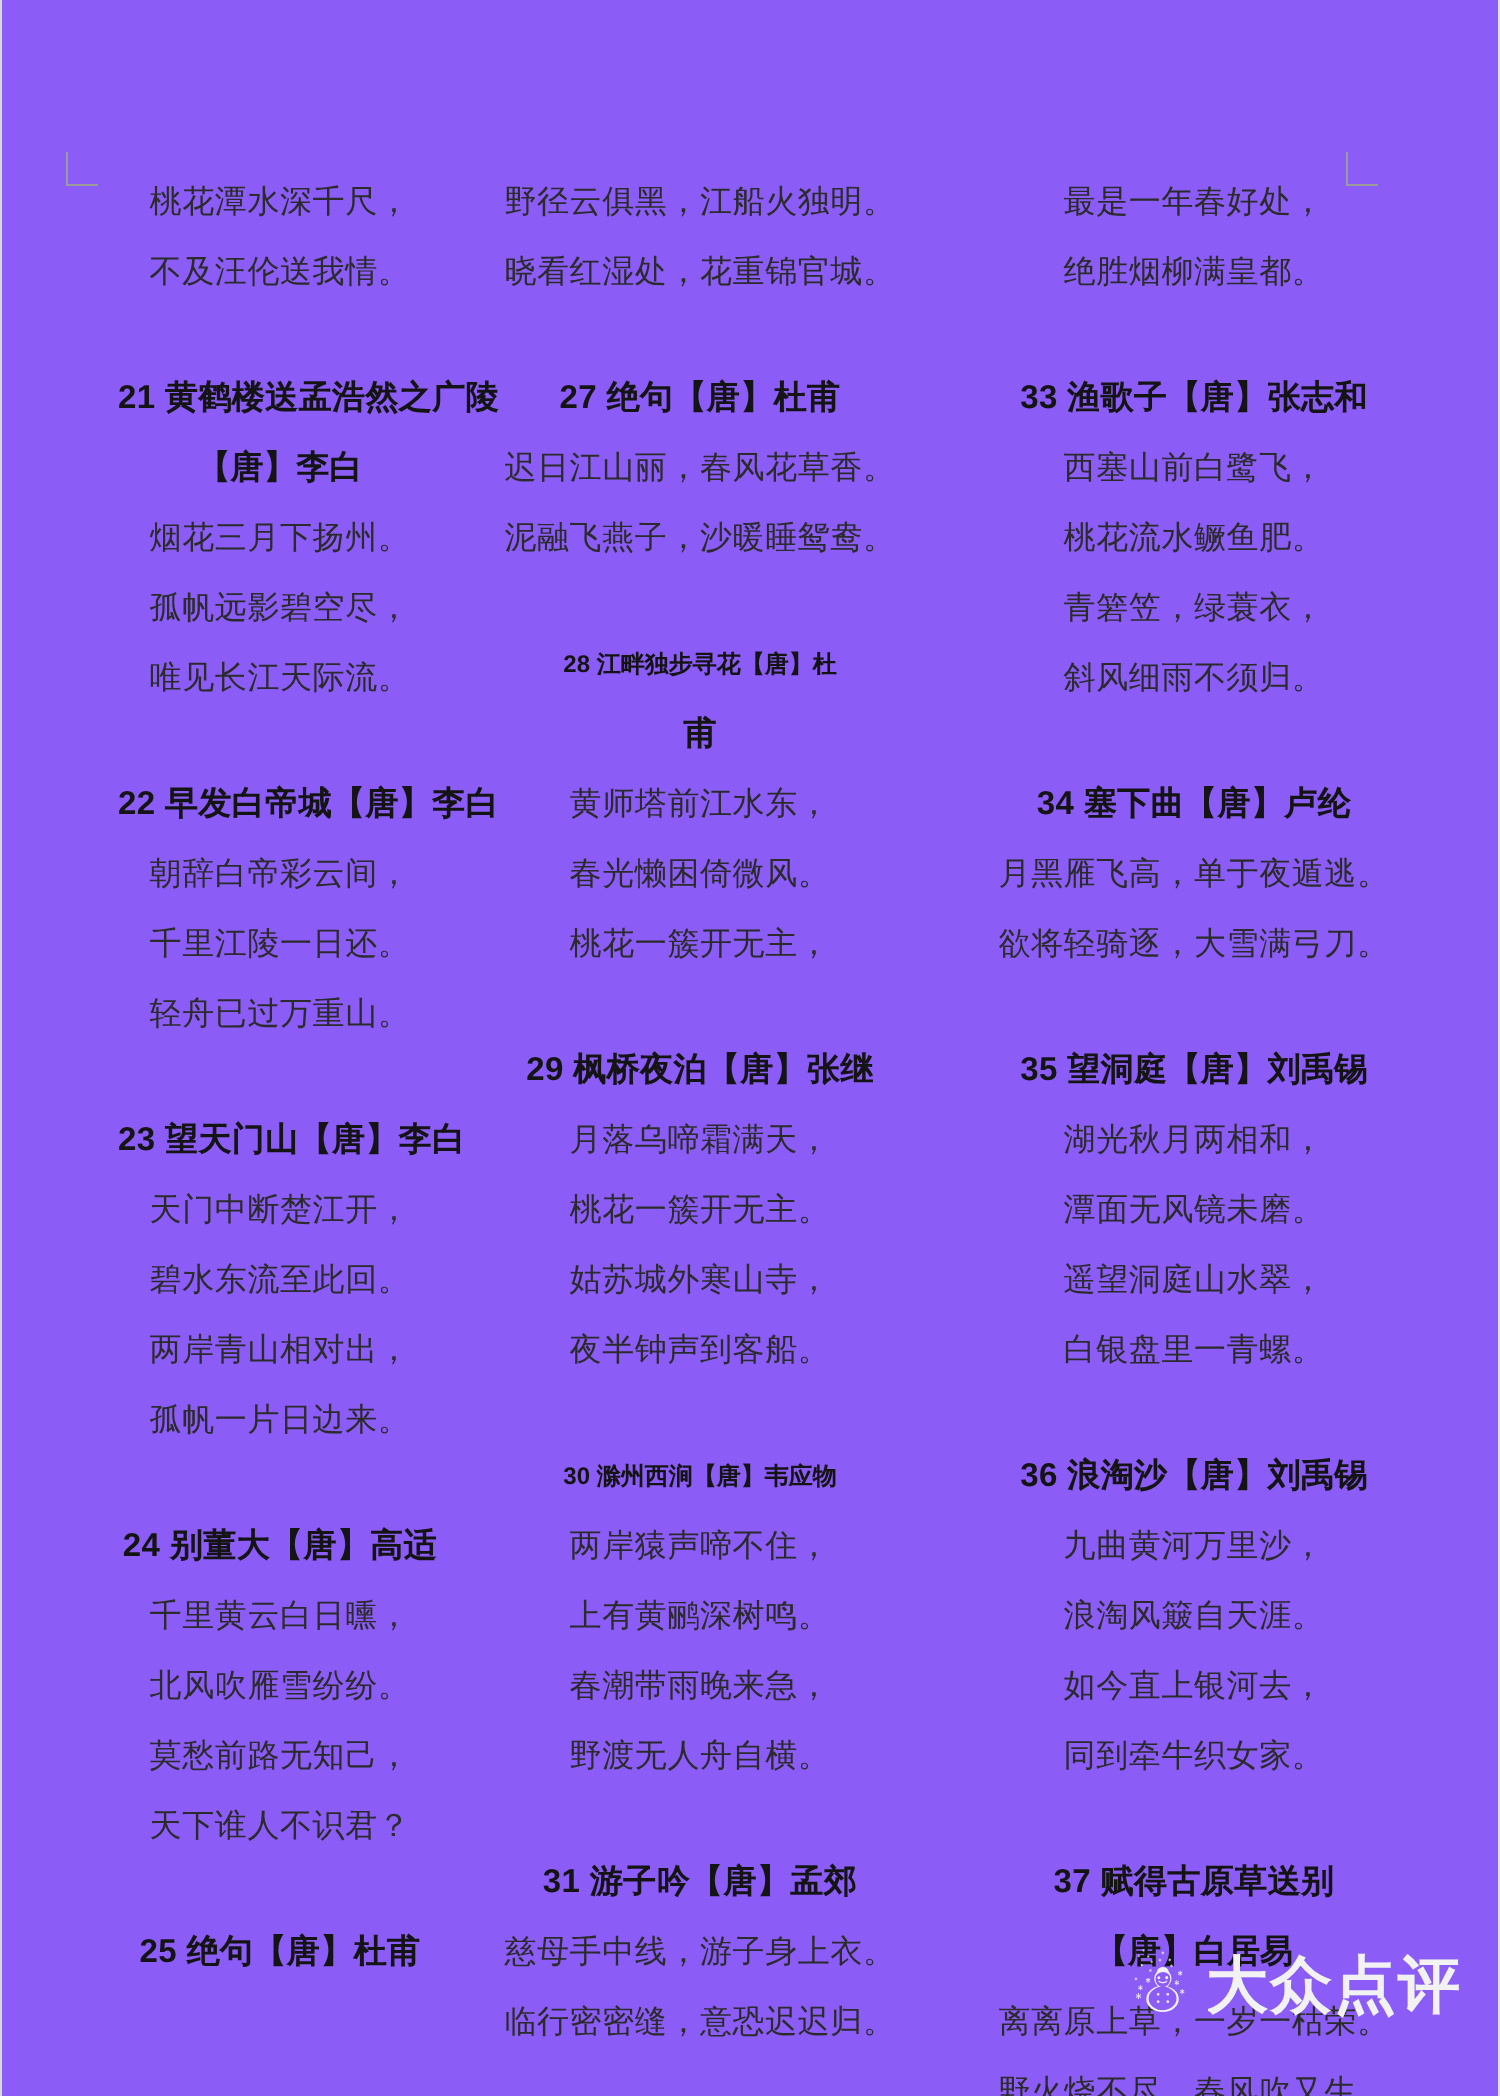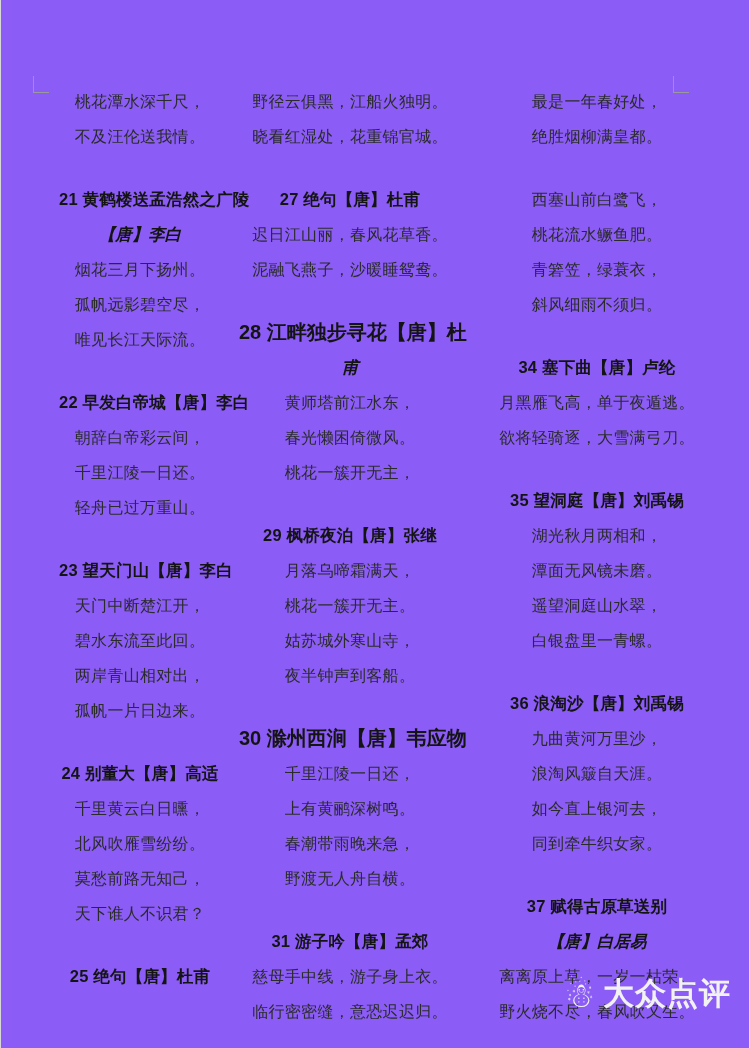--- a/index.html
+++ b/index.html
@@ -63,34 +63,33 @@
     white-space: nowrap;
     letter-spacing: 0.2px;
   }
   .poem-title-2 {
     font-weight: bold;
     color: #141414;
     font-size: 16.5px;
     line-height: 35px;
     text-align: center;
     white-space: nowrap;
-    font-style: italic;
   }
 
   .poem-line {
     color: #2b2b2b;
     font-size: 16px;
     line-height: 35px;
     text-align: center;
     white-space: nowrap;
     letter-spacing: 0.3px;
   }
   .col-2 .poem-title.long,
   .col-3 .poem-title.long {
-    font-size: 20px;
+    font-size: 12px;
     letter-spacing: 0px;
   }
 
   
   .watermark {
     position: absolute;
     right: 18px;
     bottom: 36px;
     display: flex;
     align-items: center;
@@ -177,37 +176,38 @@
         </div>
         <div class="poem gap-lg">
           <div class="poem-title">29  枫桥夜泊【唐】张继</div>
           <div class="poem-line">月落乌啼霜满天，</div>
           <div class="poem-line">桃花一簇开无主。</div>
           <div class="poem-line">姑苏城外寒山寺，</div>
           <div class="poem-line">夜半钟声到客船。</div>
         </div>
         <div class="poem gap-lg">
           <div class="poem-title long">30  滁州西涧【唐】韦应物</div>
-          <div class="poem-line">千里江陵一日还，</div>
+          <div class="poem-line">两岸猿声啼不住，</div>
           <div class="poem-line">上有黄鹂深树鸣。</div>
           <div class="poem-line">春潮带雨晚来急，</div>
           <div class="poem-line">野渡无人舟自横。</div>
         </div>
         <div class="poem gap-lg">
           <div class="poem-title">31  游子吟【唐】孟郊</div>
           <div class="poem-line">慈母手中线，游子身上衣。</div>
           <div class="poem-line">临行密密缝，意恐迟迟归。</div>
         </div>
       </div>
     <div class="col col-3">
         <div class="poem gap-lg">
           <div class="poem-line">最是一年春好处，</div>
           <div class="poem-line">绝胜烟柳满皇都。</div>
         </div>
         <div class="poem gap-lg">
+          <div class="poem-title">33  渔歌子【唐】张志和</div>
           <div class="poem-line">西塞山前白鹭飞，</div>
           <div class="poem-line">桃花流水鳜鱼肥。</div>
           <div class="poem-line">青箬笠，绿蓑衣，</div>
           <div class="poem-line">斜风细雨不须归。</div>
         </div>
         <div class="poem gap-lg">
           <div class="poem-title">34  塞下曲【唐】卢纶</div>
           <div class="poem-line">月黑雁飞高，单于夜遁逃。</div>
           <div class="poem-line">欲将轻骑逐，大雪满弓刀。</div>
         </div>

